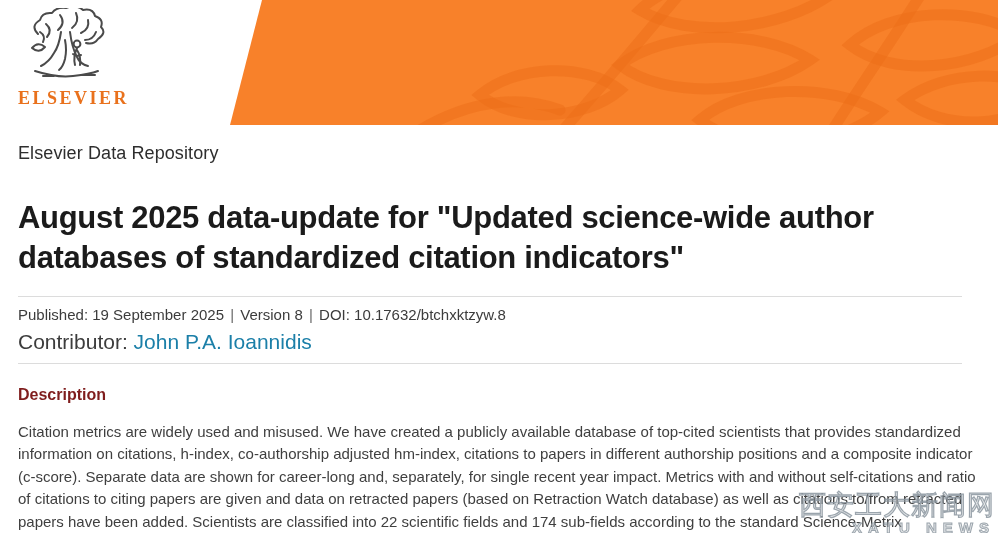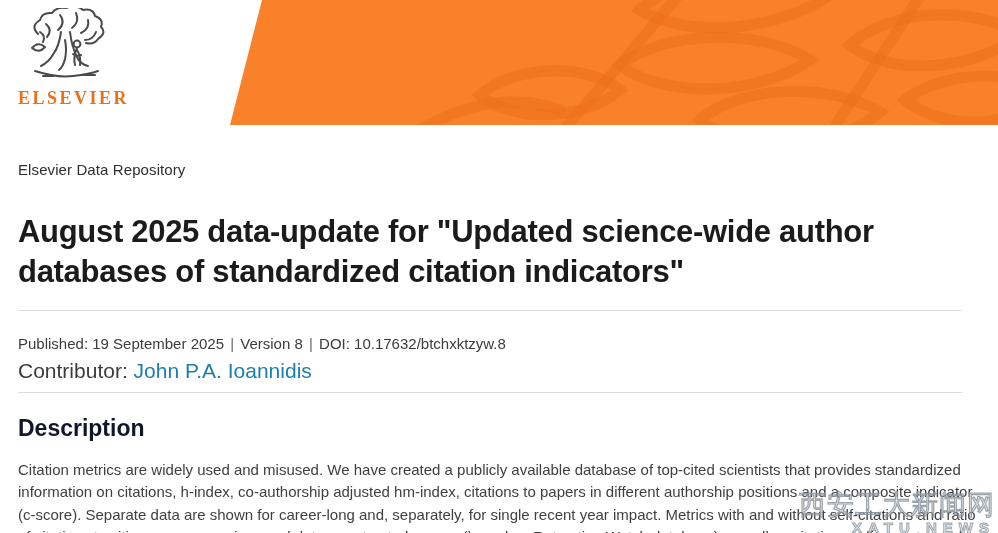--- a/index.html
+++ b/index.html
@@ -21,36 +21,36 @@
   .logo{position:absolute;top:8px;left:18px;width:110px;height:104px;}
   .logo-tree{display:block;margin-left:6px;}
   .logo-word{
     font-family:"Liberation Serif", serif;
     color:#E9711C;font-size:18px;font-weight:600;letter-spacing:2.5px;
     margin-top:4px;
   }
   
   .main{position:relative;padding:0 18px;}
   .site-name{
-    margin-top:36px;
-    font-size:15px;color:#2e2e2e;font-weight:500;letter-spacing:.1px;
+    margin-top:18px;
+    font-size:18px;color:#2e2e2e;font-weight:500;letter-spacing:.1px;
   }
   .dataset-title{
     margin:34px 0 0 0;max-width:930px;
     font-size:31px;line-height:40px;font-weight:700;color:#1b1b1b;
     letter-spacing:-.3px;
   }
   .rule{border:none;border-top:1px solid #dcdcdc;margin:18px 0 0 0;width:944px;}
-  .meta-line{margin-top:24px;font-size:15px;color:#3c3c3c;}
+  .meta-line{margin-top:9px;font-size:15px;color:#3c3c3c;}
   .meta-line .sep{color:#6b6b6b;padding:0 2px;}
   .contrib-line{margin-top:7px;font-size:21px;color:#3c3c3c;}
   .contrib-link{color:#1B7FA8;text-decoration:none;cursor:pointer;}
   .rule2{margin-top:9px;}
   .desc-heading{
-    margin:22px 0 0 0;font-size:23px;font-weight:700;color:#0f172a;
+    margin:22px 0 0 0;font-size:16px;font-weight:700;color:#7f1d1d;
   }
   .desc-body{
     margin:17px 0 0 0;max-width:962px;
     font-size:15px;line-height:22.4px;color:#3f3f3f;
   }
   
   .watermark{
     position:absolute;right:3px;bottom:-2px;text-align:right;
     pointer-events:none;line-height:1;
   }

